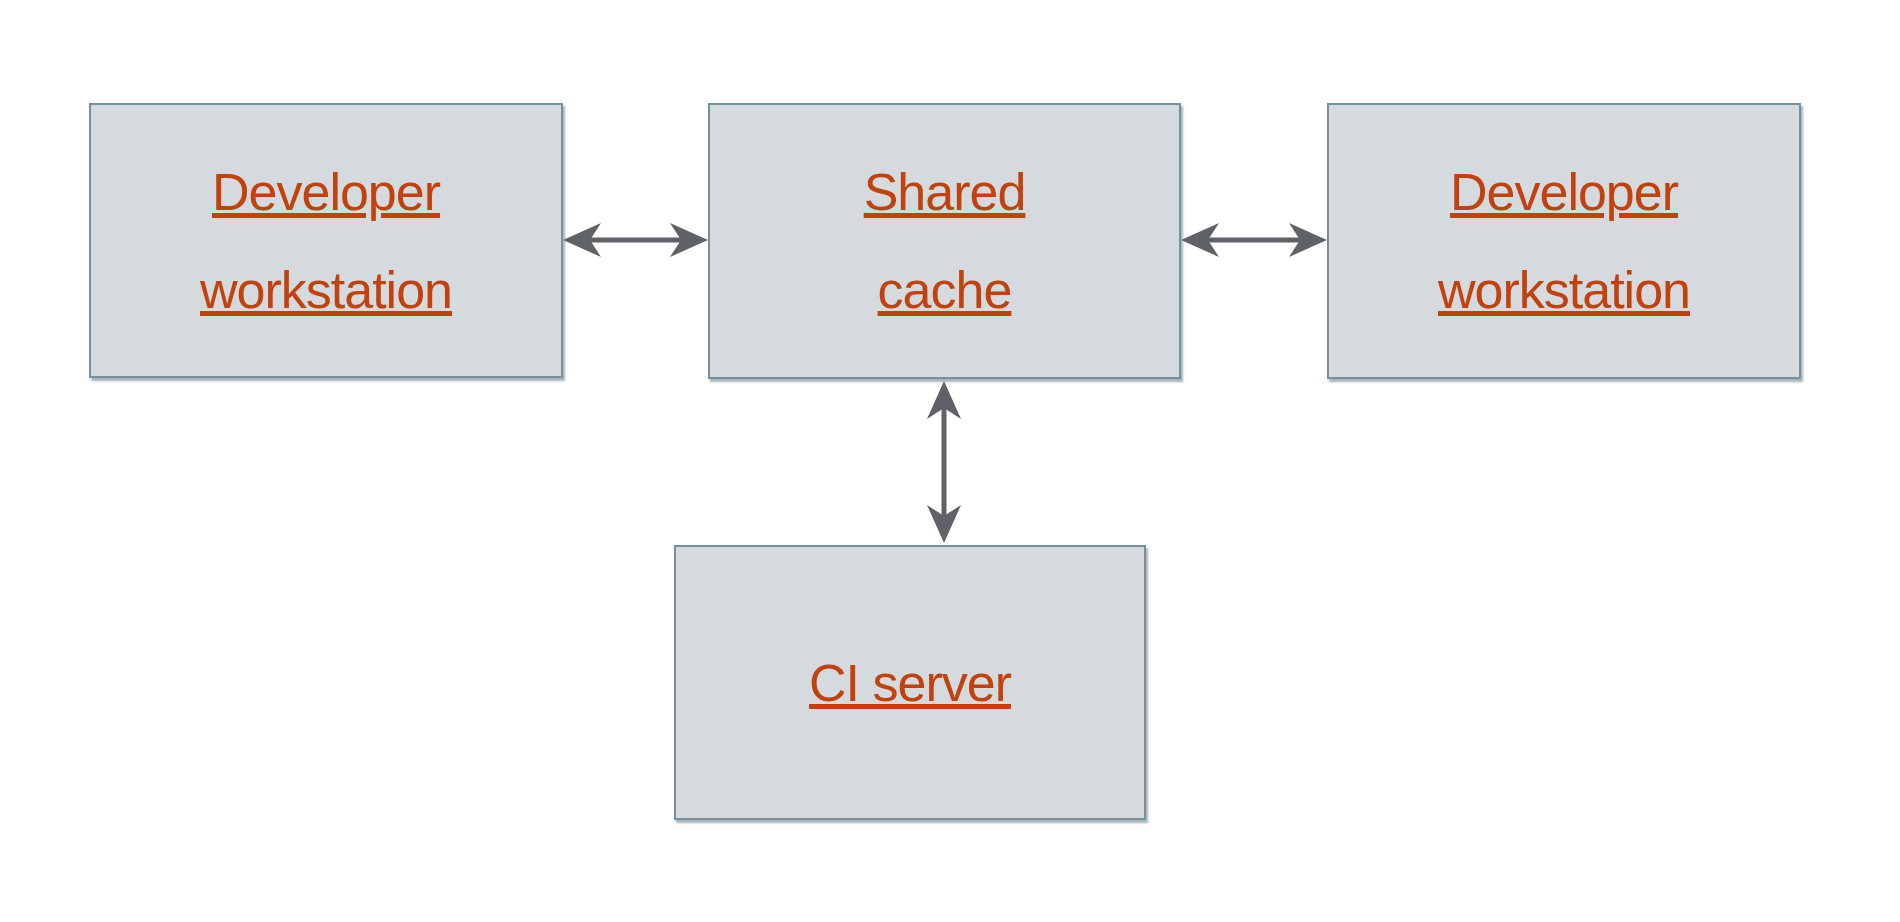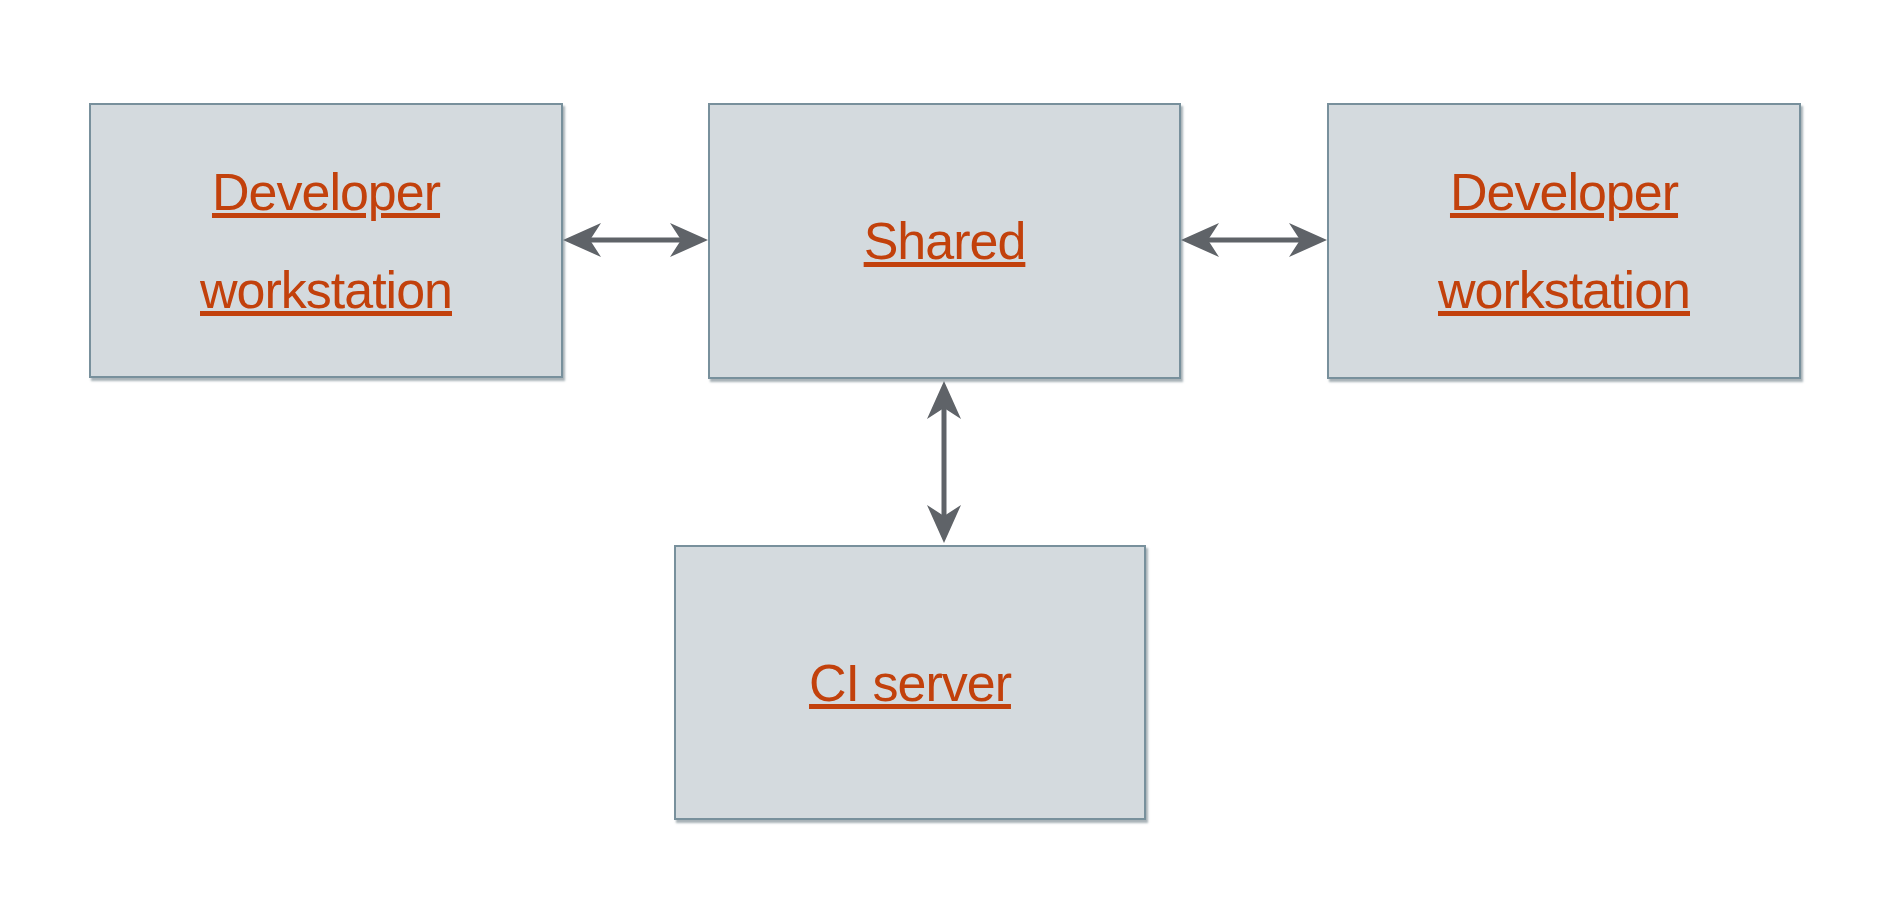--- a/index.html
+++ b/index.html
@@ -85,20 +85,21 @@
     </g>
   </svg>
 
   <div class="node" id="node-dev-left">
     <div>Developer</div>
     <div>workstation</div>
   </div>
 
   <div class="node" id="node-shared-cache">
     <div>Shared</div>
+    <div>cache</div>
   </div>
 
   <div class="node" id="node-dev-right">
     <div>Developer</div>
     <div>workstation</div>
   </div>
 
   <div class="node" id="node-ci-server">
     <div>CI server</div>
   </div>

